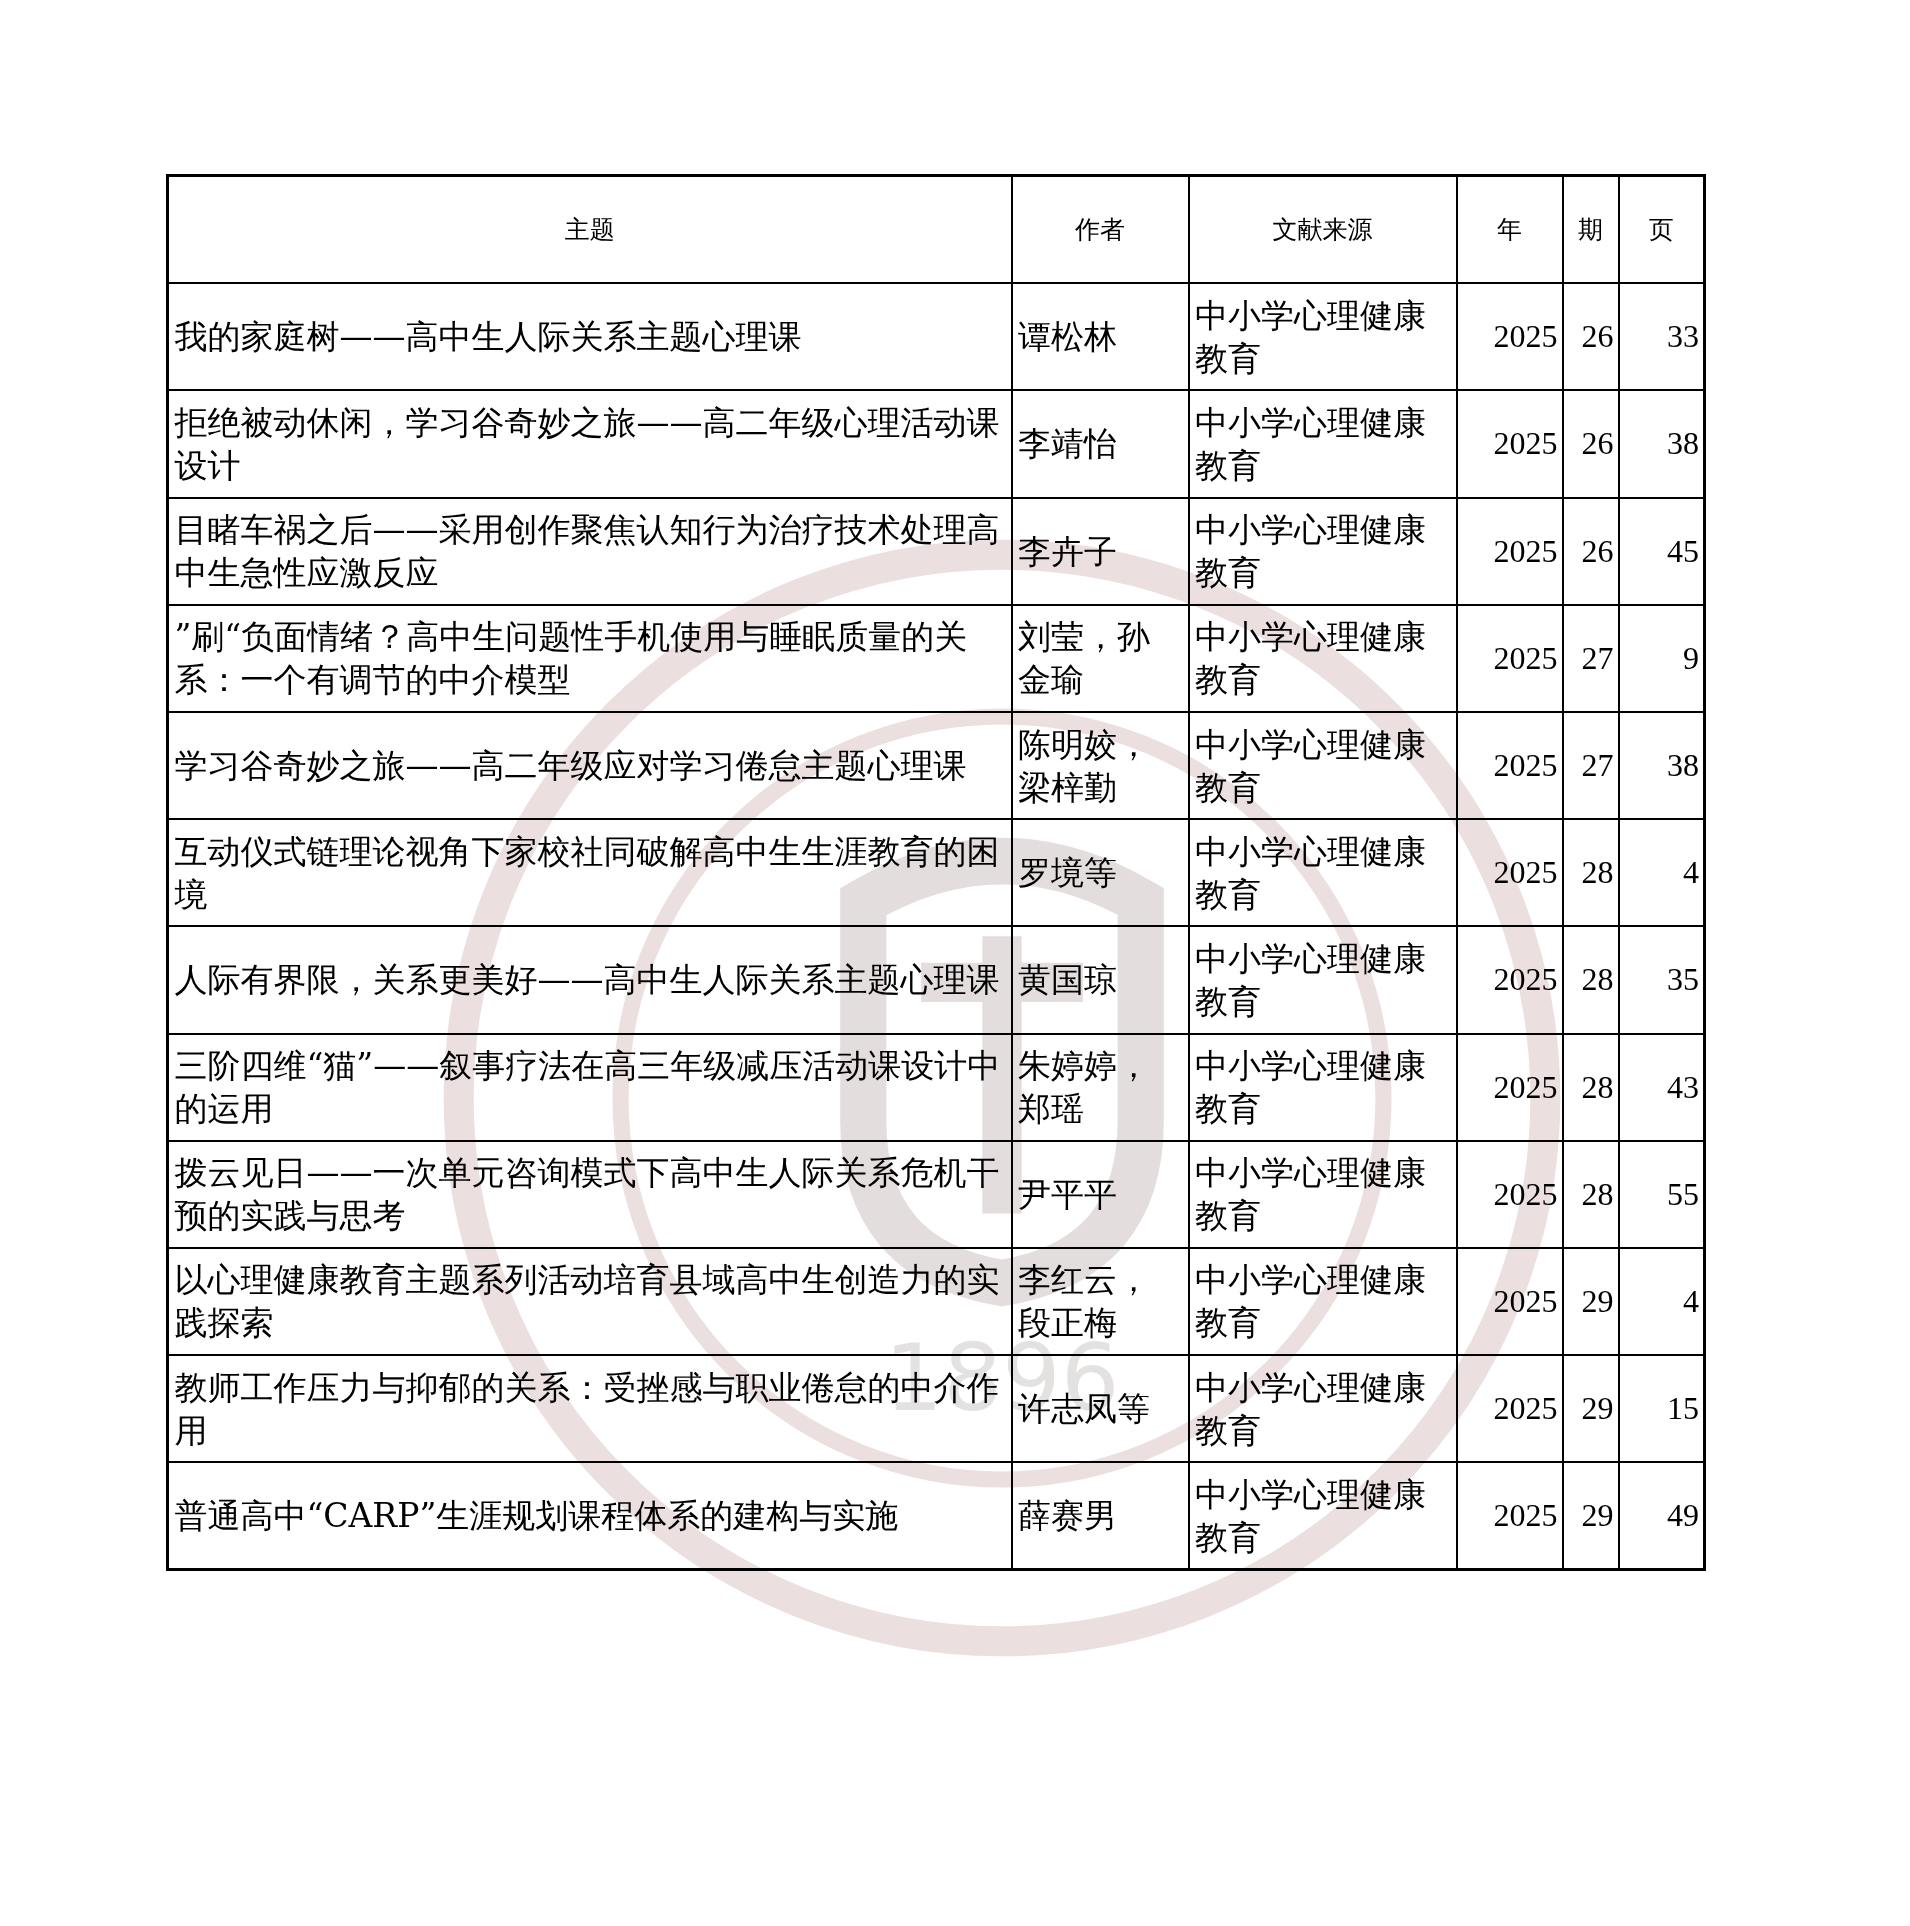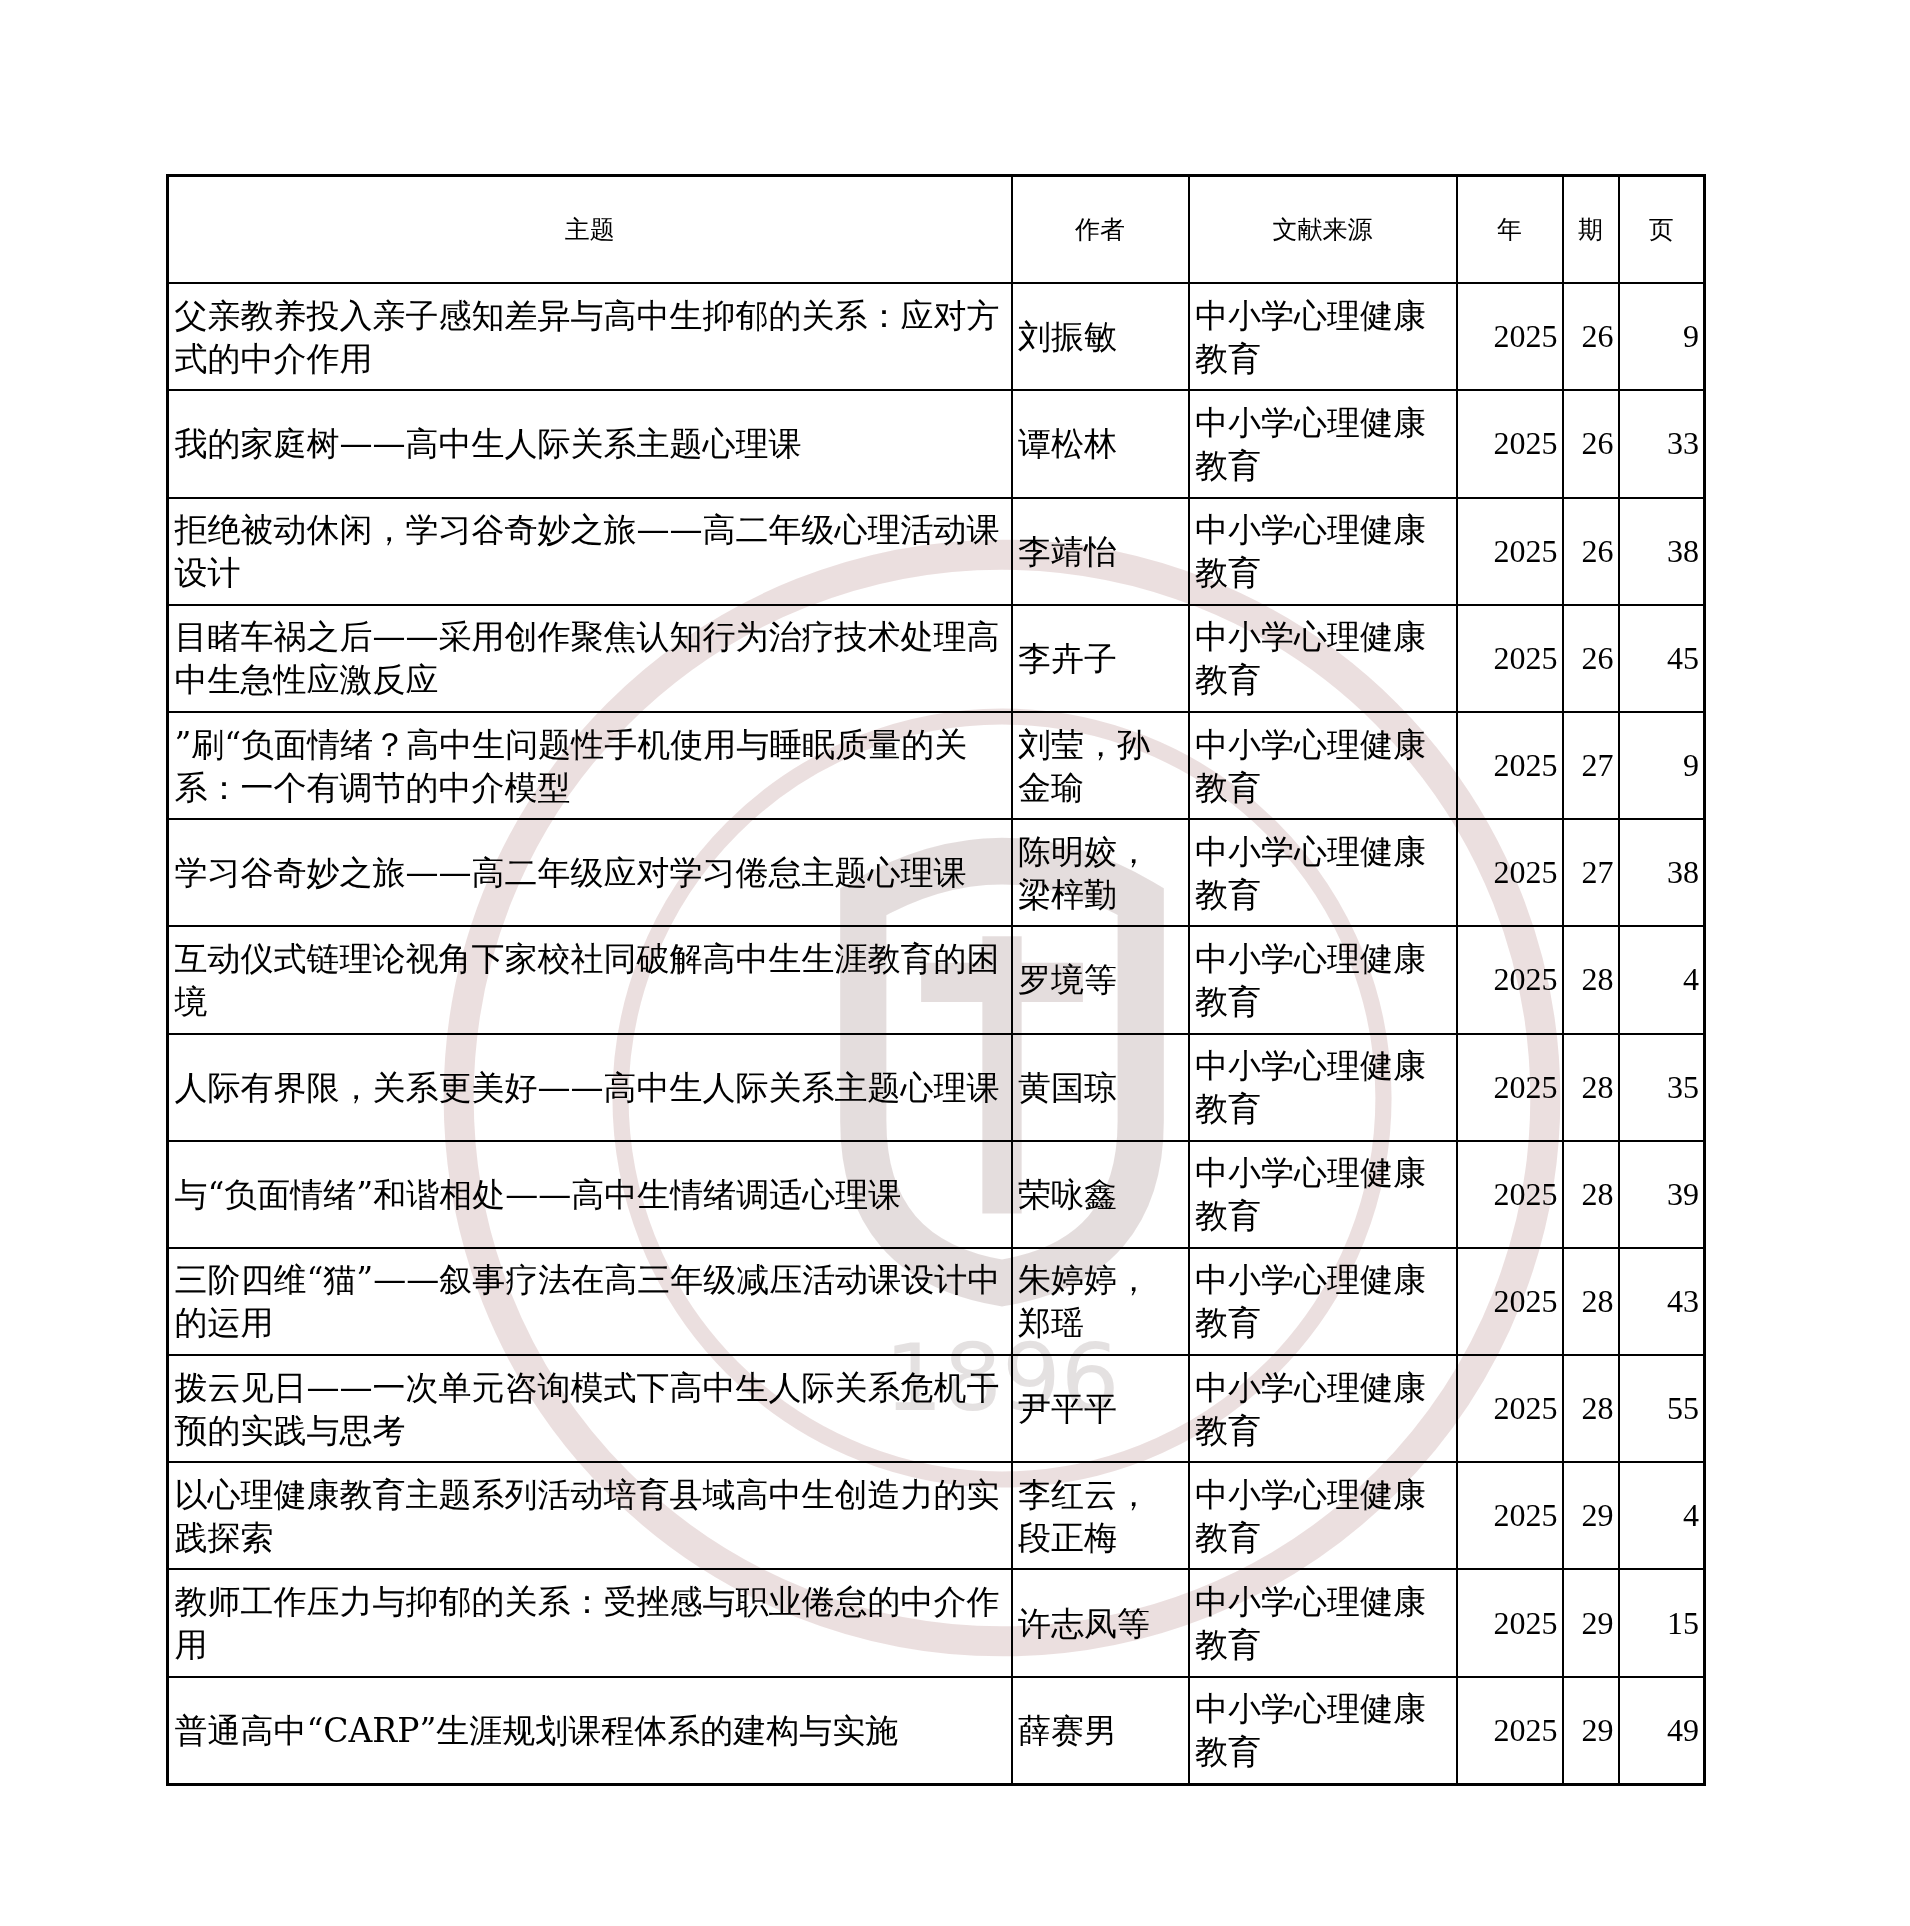--- a/index.html
+++ b/index.html
@@ -58,28 +58,20 @@
       <th>主题</th>
       <th>作者</th>
       <th>文献来源</th>
       <th>年</th>
       <th>期</th>
       <th>页</th>
     </tr>
   </thead>
   <tbody>
     <tr>
-        <td class="topic">父亲教养投入亲子感知差异与高中生抑郁的关系：应对方式的中介作用</td>
-        <td class="author">刘振敏</td>
-        <td class="source">中小学心理健康教育</td>
-        <td class="num">2025</td>
-        <td class="num">26</td>
-        <td class="num">9</td>
-      </tr>
-    <tr>
         <td class="topic">我的家庭树——高中生人际关系主题心理课</td>
         <td class="author">谭松林</td>
         <td class="source">中小学心理健康教育</td>
         <td class="num">2025</td>
         <td class="num">26</td>
         <td class="num">33</td>
       </tr>
     <tr>
         <td class="topic">拒绝被动休闲，学习谷奇妙之旅——高二年级心理活动课设计</td>
         <td class="author">李靖怡</td>
@@ -122,28 +114,20 @@
       </tr>
     <tr>
         <td class="topic">人际有界限，关系更美好——高中生人际关系主题心理课</td>
         <td class="author">黄国琼</td>
         <td class="source">中小学心理健康教育</td>
         <td class="num">2025</td>
         <td class="num">28</td>
         <td class="num">35</td>
       </tr>
     <tr>
-        <td class="topic">与“负面情绪”和谐相处——高中生情绪调适心理课</td>
-        <td class="author">荣咏鑫</td>
-        <td class="source">中小学心理健康教育</td>
-        <td class="num">2025</td>
-        <td class="num">28</td>
-        <td class="num">39</td>
-      </tr>
-    <tr>
         <td class="topic">三阶四维“猫”——叙事疗法在高三年级减压活动课设计中的运用</td>
         <td class="author">朱婷婷，郑瑶</td>
         <td class="source">中小学心理健康教育</td>
         <td class="num">2025</td>
         <td class="num">28</td>
         <td class="num">43</td>
       </tr>
     <tr>
         <td class="topic">拨云见日——一次单元咨询模式下高中生人际关系危机干预的实践与思考</td>
         <td class="author">尹平平</td>

